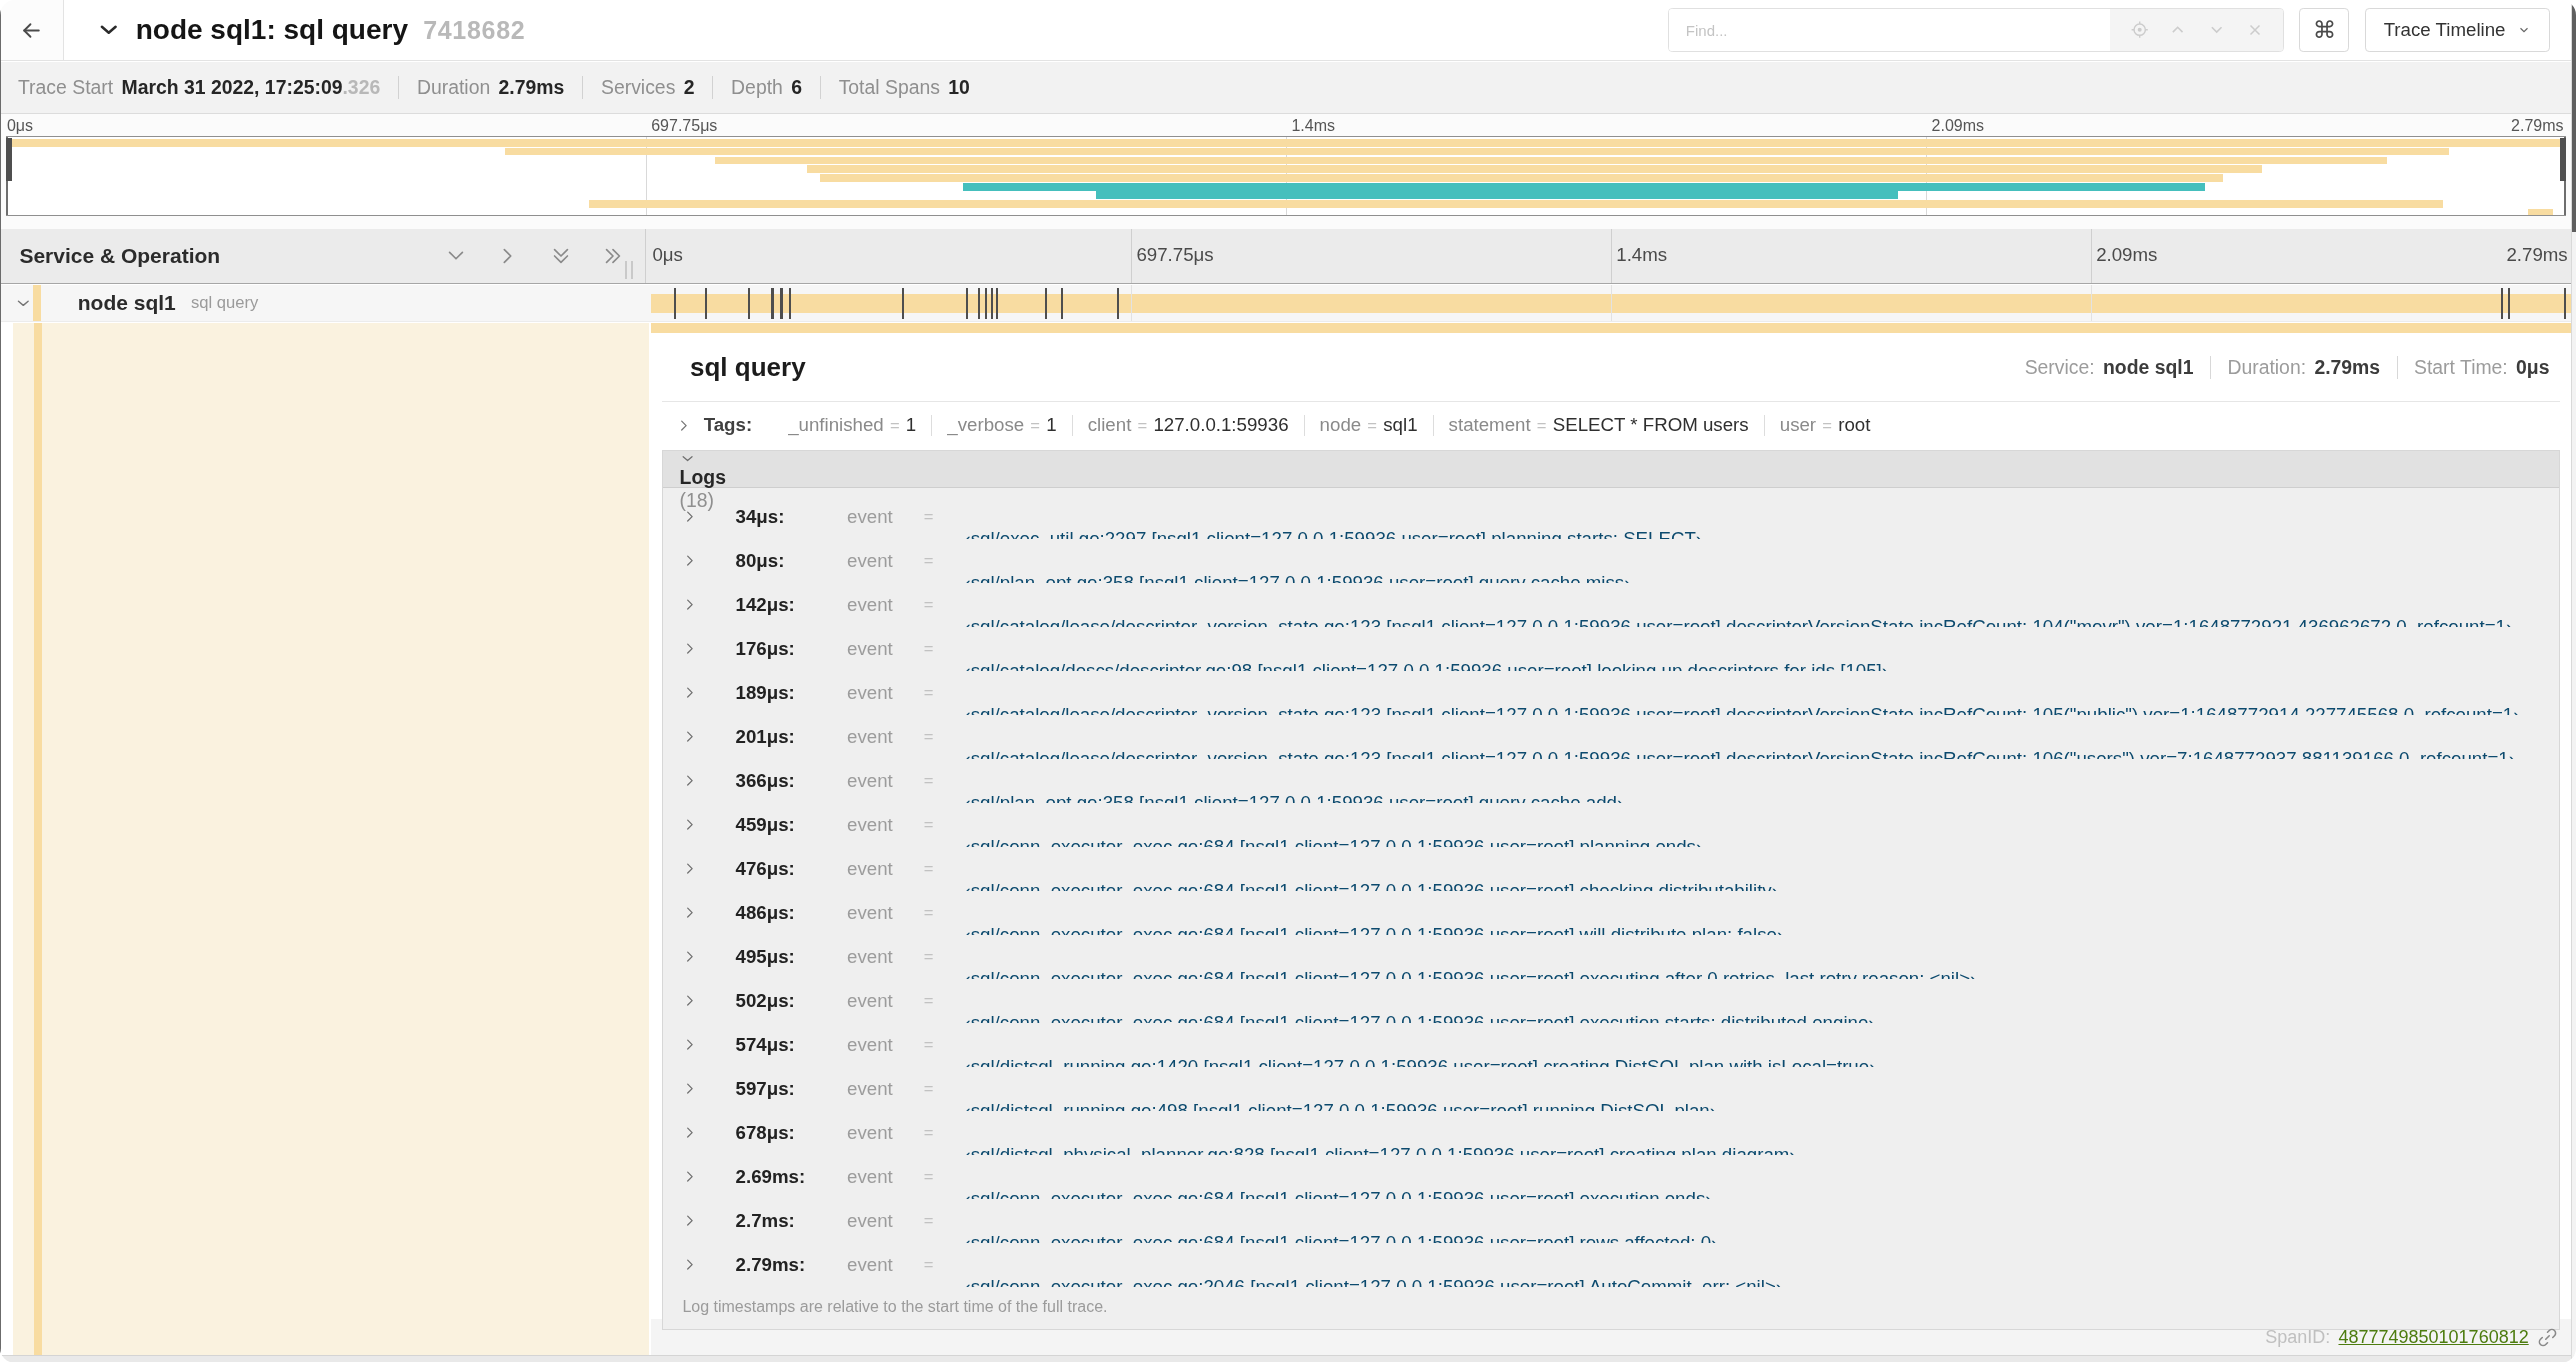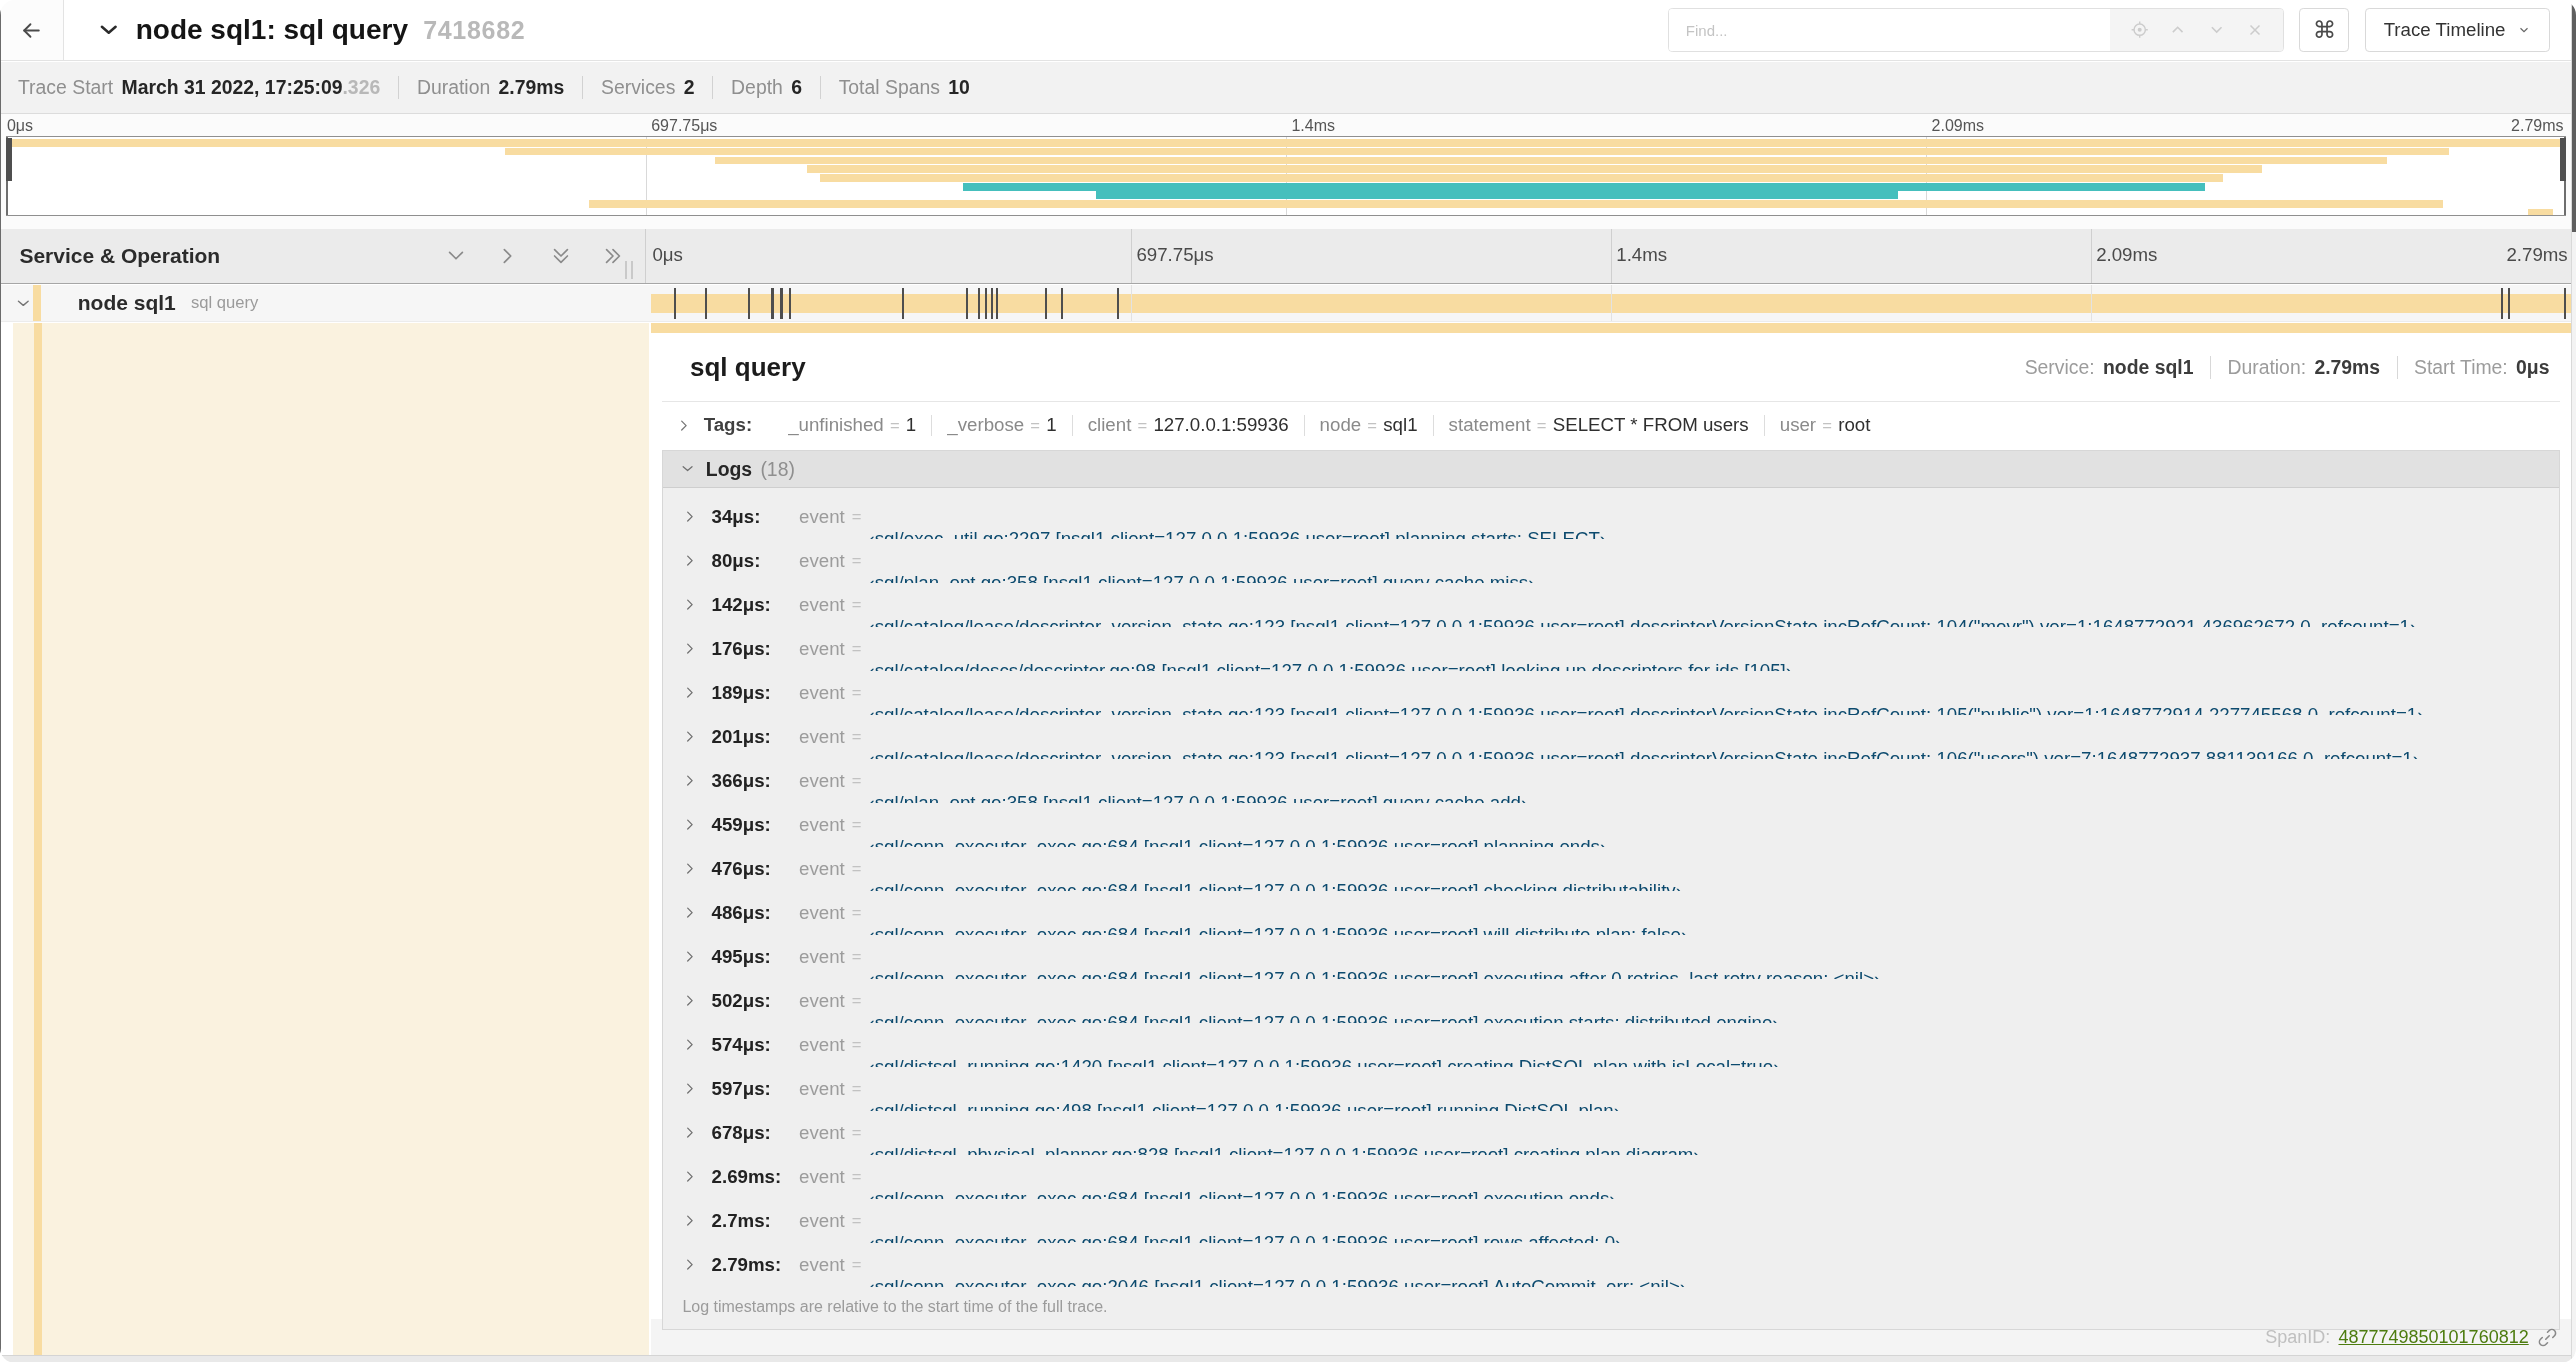--- a/index.html
+++ b/index.html
@@ -102,27 +102,27 @@
   .tags-chevron { color:#757575; margin-right:12.5px; }
   .tags-label { font-weight:bold; color:#404040; margin-right:36px; }
   .tag-item { display:flex; align-items:baseline; white-space:nowrap; }
   .tag-key { color:#8a8a8a; }
   .tag-eq { color:#c2c2c2; margin:0 6.2px; font-size:16.6px; }
   .tag-val { color:#2f2f2f; }
   .tag-divider { width:0.7px; height:21px; background:#dddddd; margin:0 15.2px; align-self:center; }
 
   .logs-block { margin:5.5px 11px 0 11px; border:0.7px solid #d7d7d7; background:#efefef; }
   .logs-header { height:37px; background:#e1e1e1; border-bottom:0.7px solid #cecece; display:flex;
-    align-items:center; padding-left:16.6px; font-size:19.4px; cursor:pointer; }
+    padding-left:16.6px; font-size:19.4px; cursor:pointer;flex-direction:column; }
   .logs-chevron { color:#6f6f6f; margin-right:11px; }
   .logs-title { font-weight:bold; color:#262626; margin-right:8.3px; }
   .logs-count { color:#8f8f8f; }
   .logs-body { padding-top:7px; }
   .log-row { height:44px; display:flex; align-items:center; padding-left:19.4px; font-size:18.7px;
-    white-space:nowrap; overflow:hidden; cursor:pointer; }
+    white-space:nowrap; overflow:hidden; cursor:pointer;gap:24px; }
   .log-chevron { color:#6f6f6f; margin-right:14px; flex:none; }
   .log-time { font-weight:bold; color:#222222; margin-right:5.5px; min-width:82px; flex:none; }
   .log-key { color:#9c9c9c; flex:none; }
   .log-eq { color:#c2c2c2; margin:0 7px; font-size:16.6px; flex:none; }
   .log-value { color:#0c4a6e;margin-top:43px; }
   .logs-footer { padding:11px 0 12.5px 19.4px; font-size:16px; color:#9b9b9b; }
 
   .spanid-row { position:absolute; left:651px; right:5.5px; top:1321px; height:33px; display:flex;
     align-items:center; justify-content:flex-end; padding-right:12.5px; font-size:18px; gap:8.3px; }
   .spanid-label { color:#c0c0c0; }

